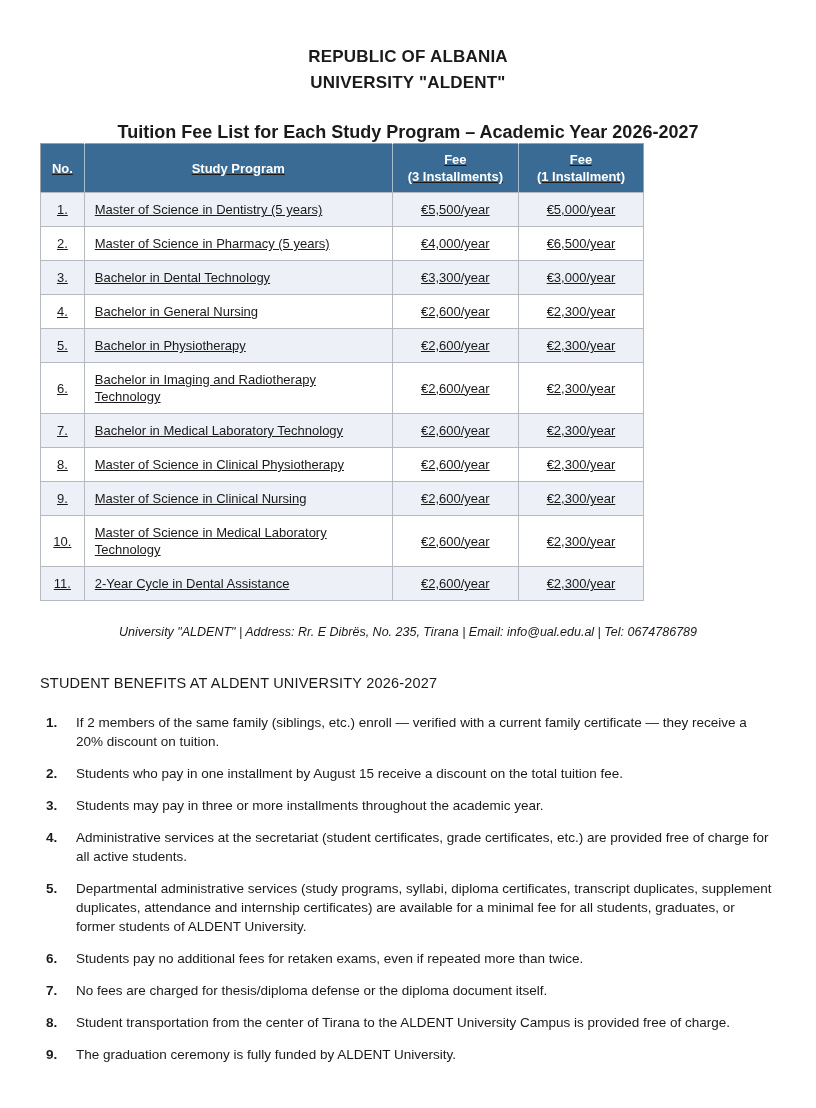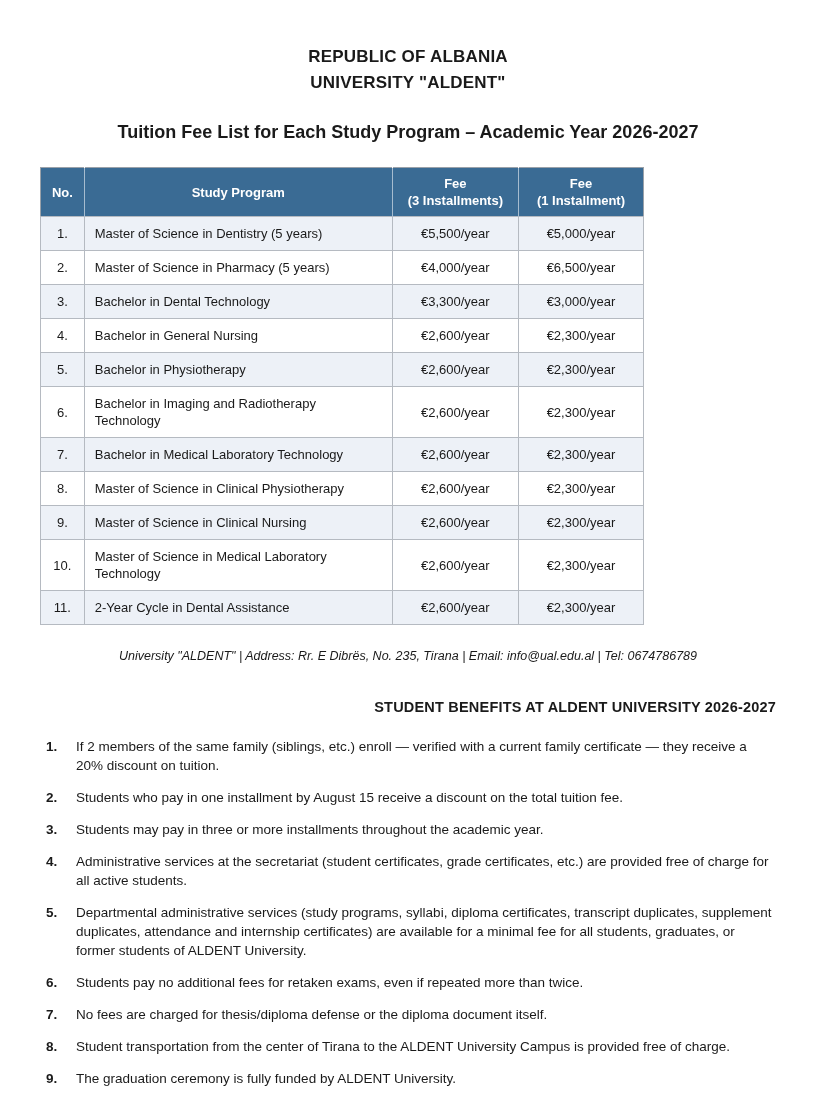--- a/index.html
+++ b/index.html
@@ -20,23 +20,24 @@
 
   .doc-title{
     text-align:center;font-weight:bold;font-size:17px;line-height:26px;
     letter-spacing:.2px;margin-top:14px;
   }
   .doc-subtitle{
     text-align:center;font-weight:bold;font-size:18px;margin-top:26px;
   }
 
   table.fee-table{
-    width:604px;border-collapse:collapse;margin-top:24px;
+    width:604px;border-collapse:collapse;
     font-size:13px;
     border:1.5px solid #9aa1a9;
+    text-decoration:underline;
   }
   table.fee-table th{
     background:var(--table-header-bg);color:var(--table-header-text);
     font-weight:bold;font-size:13px;line-height:17px;
     padding:7px 6px;white-space:pre-line;vertical-align:middle;
     border-left:1px solid rgba(255,255,255,.55);
   }
   table.fee-table th:first-child{border-left:none;}
   table.fee-table td{
     border:1px solid var(--border-color);
@@ -47,21 +48,21 @@
   td.col-no{width:46px;text-align:center;}
   td.col-program{width:406px;text-align:left;white-space:pre-line;}
   td.col-fee{width:142px;text-align:center;}
 
   .footer-note{
     text-align:center;font-style:italic;font-size:12.5px;
     margin-top:24px;
   }
 
   .benefits-title{
-    text-align:right;font-weight:bold;font-size:14.5px;margin-top:36px;
+    text-align:left;font-weight:normal;font-size:14.5px;margin-top:36px;
     letter-spacing:.2px;
   }
   .benefits-list{margin-top:22px;}
   .benefit-item{
     display:flex;margin-bottom:13px;font-size:13.5px;line-height:19px;
   }
   .benefit-num{
     flex:0 0 36px;font-weight:bold;padding-left:6px;
   }
   .benefit-text{flex:1;max-width:700px;}

